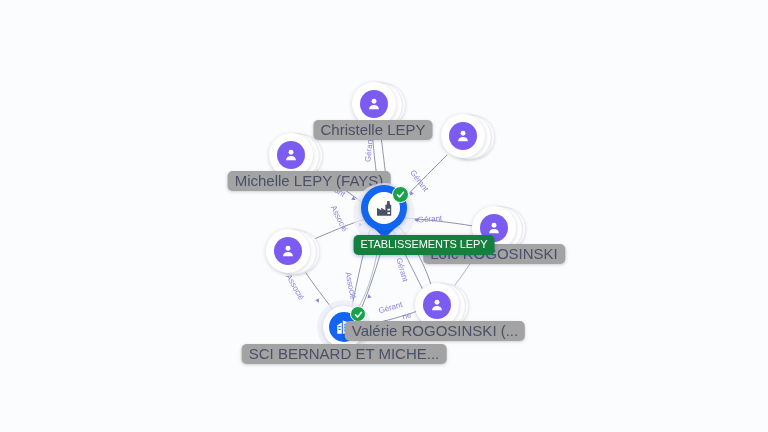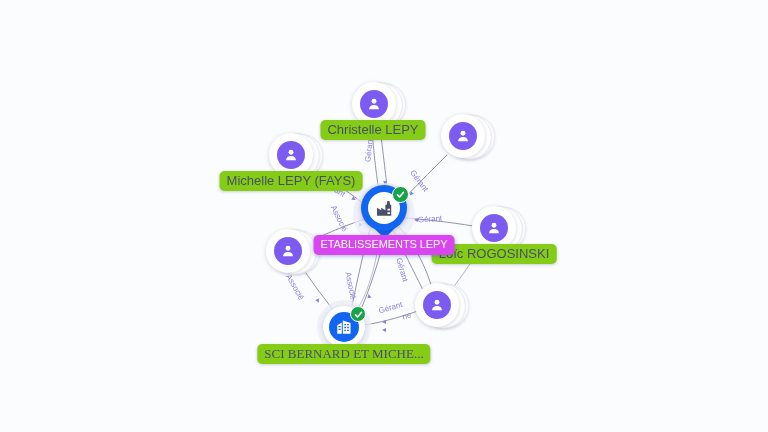--- a/index.html
+++ b/index.html
@@ -138,36 +138,37 @@
     justify-content: center;
     z-index: 6;
   }
   .badge svg { display:block; }
 
   
   .caption {
     position: absolute;
     transform: translateX(-50%);
     white-space: nowrap;
-    background: #84cc16;
+    background: #a3a3a3;
     color: #4a5068;
-    font-size: 13px;
+    font-size: 15px;
     line-height: 13px;
     padding: 3px 7px 4px 7px;
     border-radius: 5px;
     box-shadow: 0 1px 3px rgba(40,45,70,.22);
     z-index: 8;
   }
   .caption.primary {
-    background: #d946ef;
+    background: #15803d;
     color: #ffffff;
     font-size: 11px;
     letter-spacing: -0.1px;
     box-shadow: 0 1px 4px rgba(20,70,180,.40);
     z-index: 12;
+    margin-left: 40px;
   }
 
   
   .elabel {
     position: absolute;
     color: #8b7ee0;
     font-size: 8px;
     line-height: 9px;
     white-space: nowrap;
     transform-origin: 0 50%;
@@ -281,21 +282,21 @@
     <div class="stack s2"></div>
     <div class="person-shell">
       <div class="person-disc">
         <svg width="16" height="16" viewBox="0 0 24 24" fill="#ffffff">
           <circle cx="12" cy="8" r="3.7"></circle>
           <path d="M4.6 20c0-4.1 3.3-6.4 7.4-6.4s7.4 2.3 7.4 6.4z"></path>
         </svg>
       </div>
     </div>
   </div>
-  <div class="caption" style="left:291px; top:171px;">Michelle LEPY (FAYS)</div>
+  <div class="caption" style="left:309px; top:171px;">Michelle LEPY (FAYS)</div>
 
   <div class="node" style="left:494px; top:228px;">
     <div class="stack s1"></div>
     <div class="stack s2"></div>
     <div class="person-shell">
       <div class="person-disc">
         <svg width="16" height="16" viewBox="0 0 24 24" fill="#ffffff">
           <circle cx="12" cy="8" r="3.7"></circle>
           <path d="M4.6 20c0-4.1 3.3-6.4 7.4-6.4s7.4 2.3 7.4 6.4z"></path>
         </svg>
@@ -322,38 +323,39 @@
     <div class="stack s2"></div>
     <div class="person-shell">
       <div class="person-disc">
         <svg width="16" height="16" viewBox="0 0 24 24" fill="#ffffff">
           <circle cx="12" cy="8" r="3.7"></circle>
           <path d="M4.6 20c0-4.1 3.3-6.4 7.4-6.4s7.4 2.3 7.4 6.4z"></path>
         </svg>
       </div>
     </div>
   </div>
+  <div class="caption" style="left:435px; top:321px;">Valérie ROGOSINSKI (...</div>
 
   <div class="node" style="left:344px; top:327px;">
     <div class="halo" style="width:54px;height:54px;margin-left:-27px;margin-top:-27px;"></div>
     <div class="co-shell">
       <div class="co-disc">
         <svg width="18" height="18" viewBox="0 0 24 24" fill="#ffffff">
           <path d="M3 21V9.5l6-3.4V21H3zm1.6-8.6h2.8v-1.7H4.6v1.7zm0 3.6h2.8v-1.7H4.6v1.7z"></path>
           <path d="M10.4 21V3.2l10.3 3.6V21H10.4zm2-11.2h2.2V8.1h-2.2v1.7zm3.8 0h2.2V8.1h-2.2v1.7zm-3.8 3.7h2.2v-1.7h-2.2v1.7zm3.8 0h2.2v-1.7h-2.2v1.7zm-3.8 3.7h2.2v-1.7h-2.2v1.7zm3.8 0h2.2v-1.7h-2.2v1.7z"></path>
         </svg>
       </div>
       <div class="badge" style="right:-1px; top:0px;">
         <svg width="9" height="9" viewBox="0 0 24 24" fill="none" stroke="#ffffff" stroke-width="4.2" stroke-linecap="round" stroke-linejoin="round">
           <polyline points="4,13 9.5,18.5 20,6"></polyline>
         </svg>
       </div>
     </div>
   </div>
-  <div class="caption" style="left:344px; top:344px;font-family:Liberation Serif, serif;">SCI BERNARD ET MICHE...</div>
+  <div class="caption" style="left:344px; top:344px;">SCI BERNARD ET MICHE...</div>
 
   <div class="node" style="left:384px; top:214px; z-index:10;">
     <div class="halo"></div>
     <div class="pin-wrap" style="margin-left:0;">
       <div class="pin-tail"></div>
       <div class="pin-head"></div>
       <div class="pin-inner">
         <svg width="19" height="19" viewBox="0 0 24 24" fill="#4a5068">
           <path d="M2.5 21V11.2l5.3 3V11.2l5.3 3V7.4h1.6l.9-5h2.6l.9 5h1.4V21H2.5zm13.2-2.2h3.3v-2.1h-3.3v2.1zm0-4.3h3.3v-2.1h-3.3v2.1z"></path>
         </svg>

